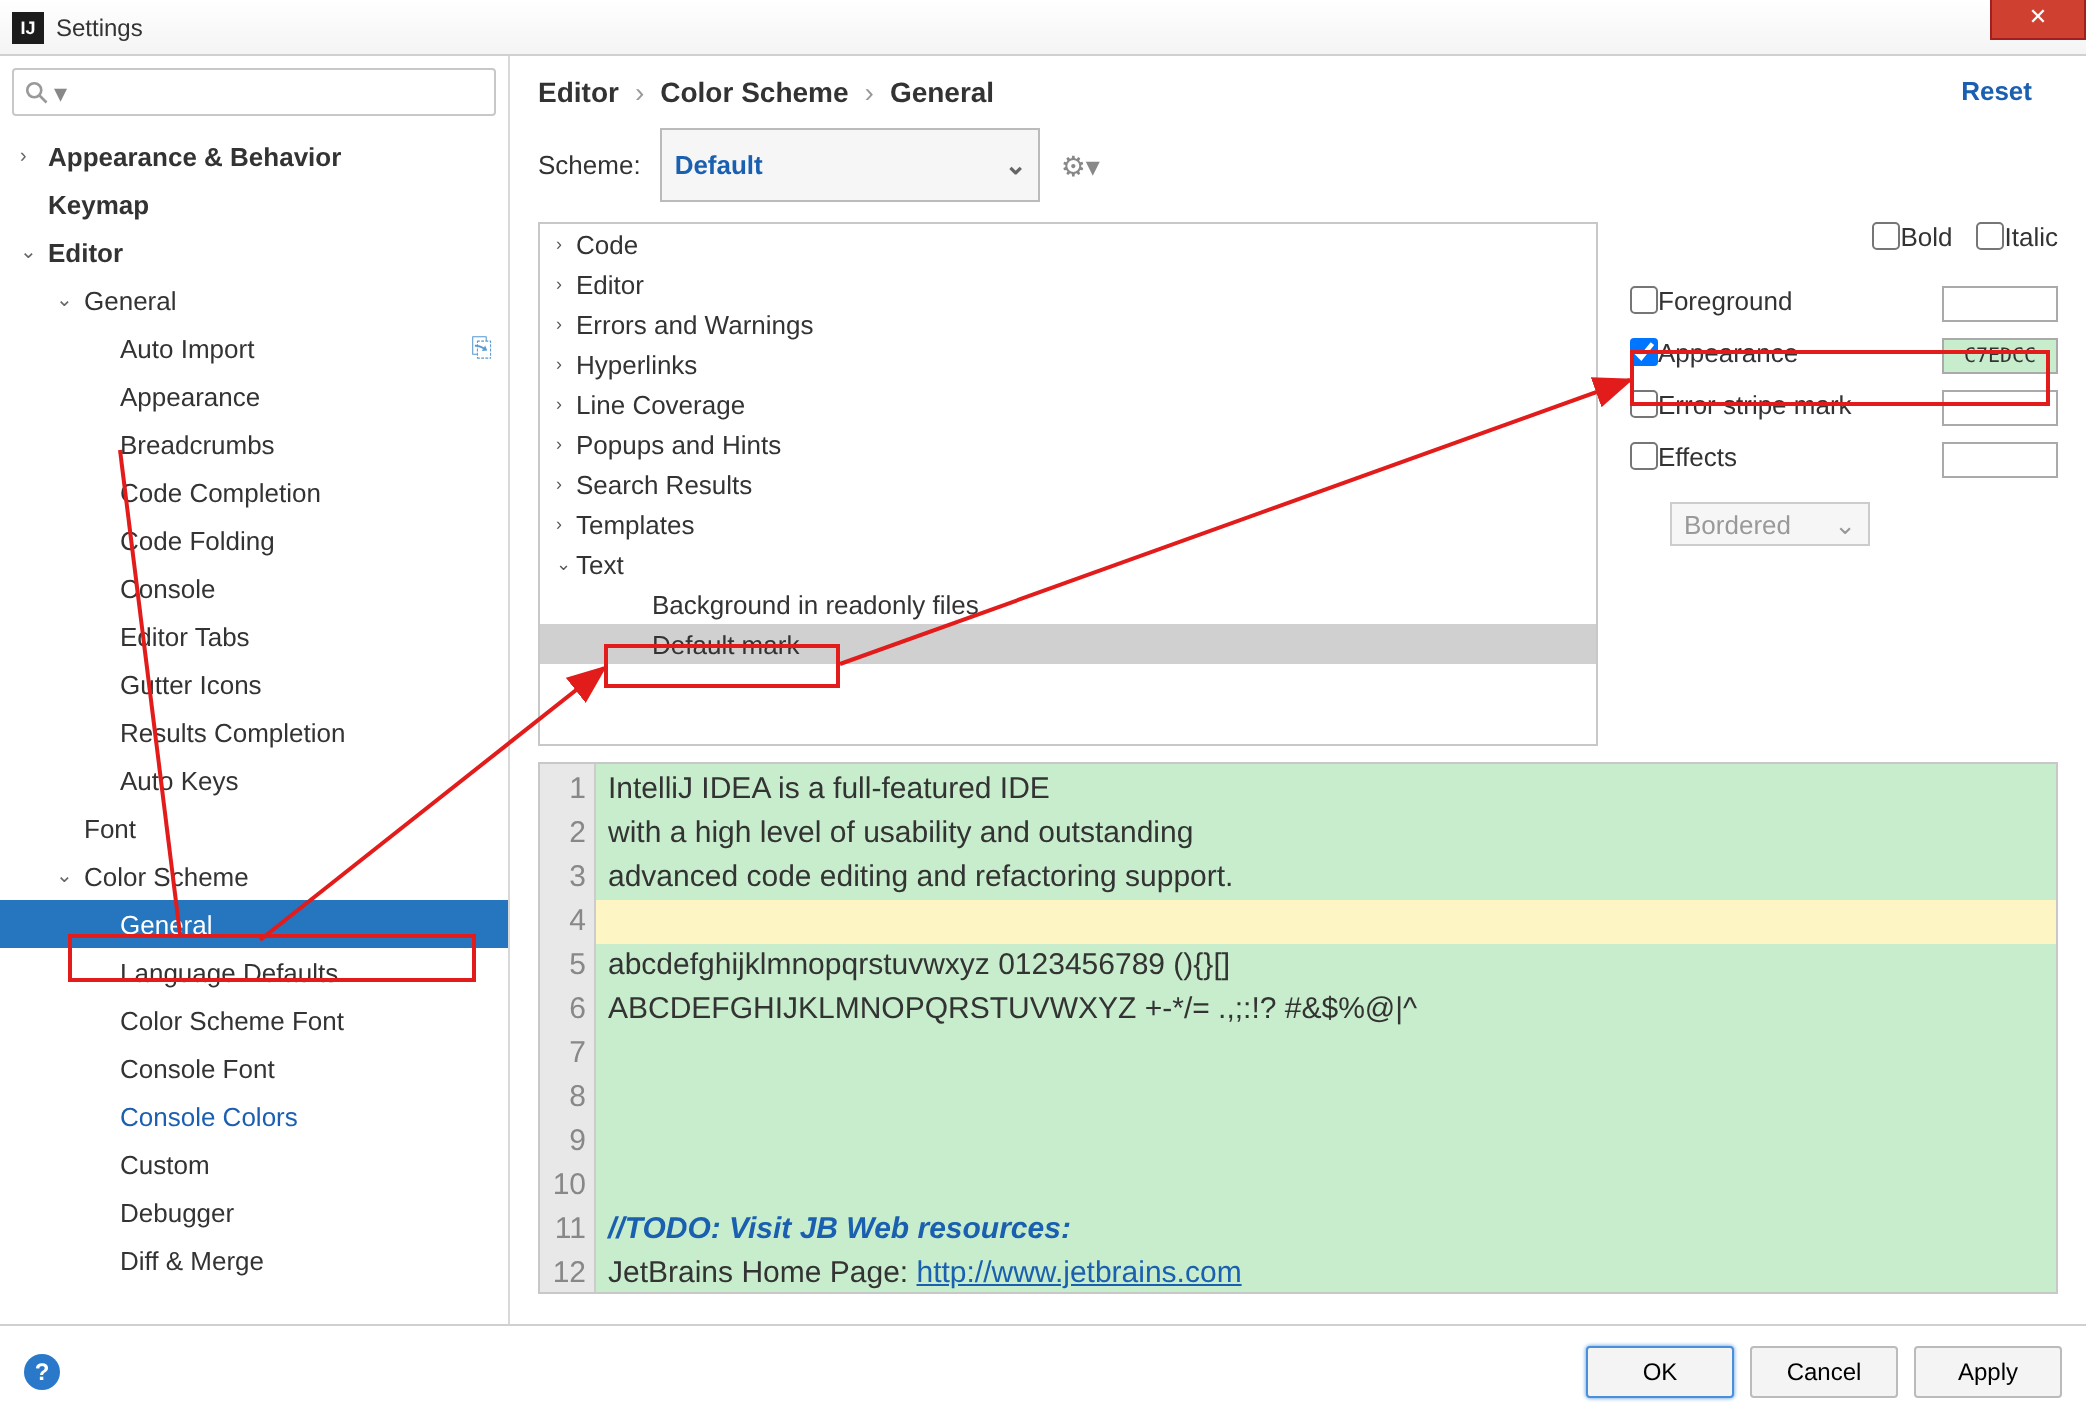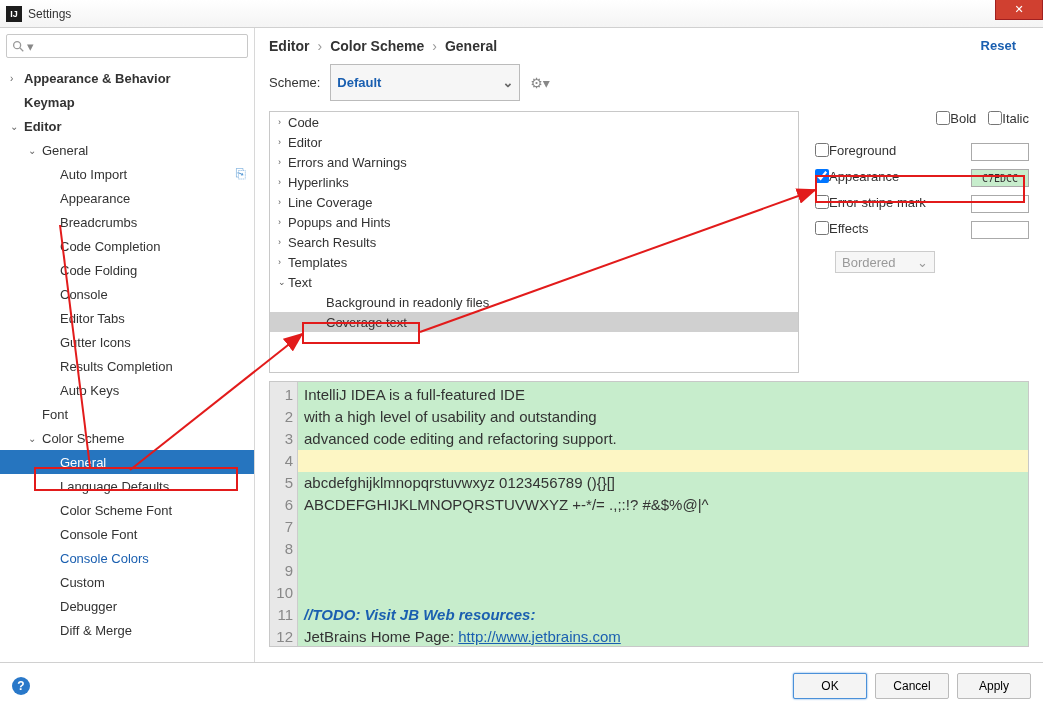--- a/index.html
+++ b/index.html
@@ -231,21 +231,21 @@
           <div class="row">
             <span class="ar">⌄</span>
             <span>Text</span>
           </div>
           <div class="row sub2">
             <span class="ar"></span>
             <span>Background in readonly files</span>
           </div>
           <div class="row sub2 sel">
             <span class="ar"></span>
-            <span>Coverage text</span>
+            <span>Default mark</span>
           </div>
         </div>
       <div class="attrprops">
         <div class="topchecks">
           <label class="checkrow">
               <input type="checkbox" style="">
               <span>Bold</span>
             </label>
           <label class="checkrow">
               <input type="checkbox" style="">

